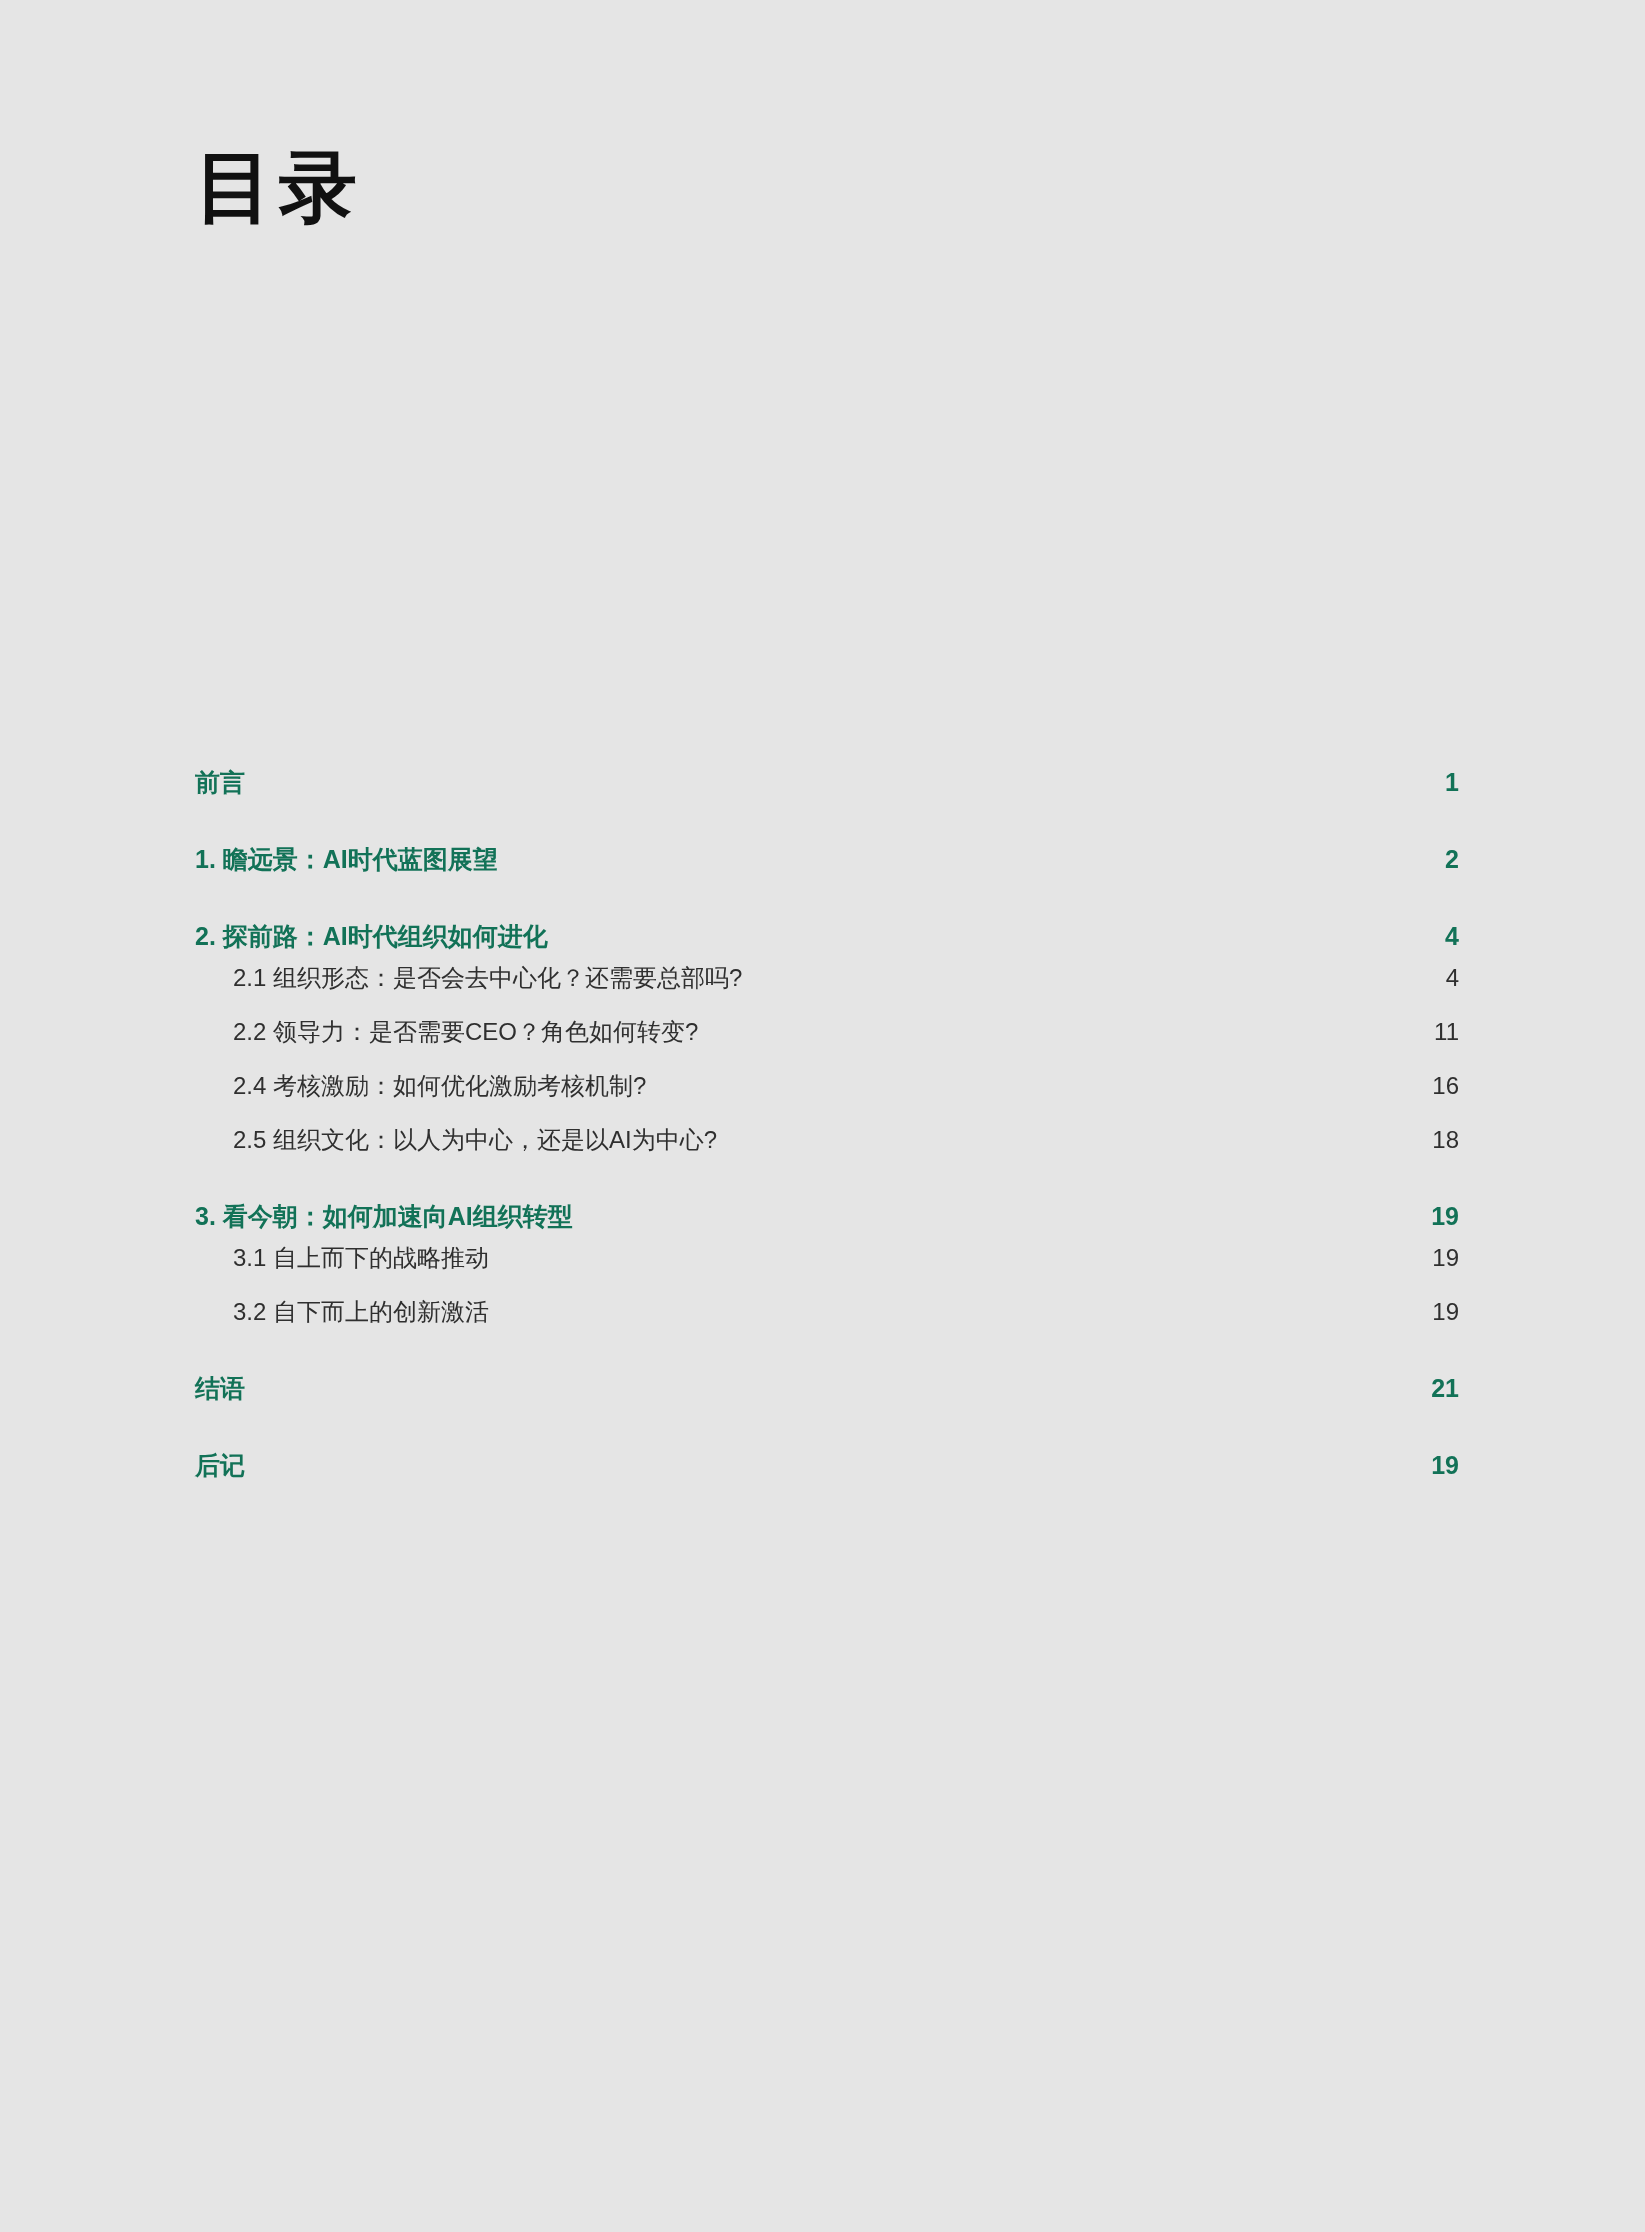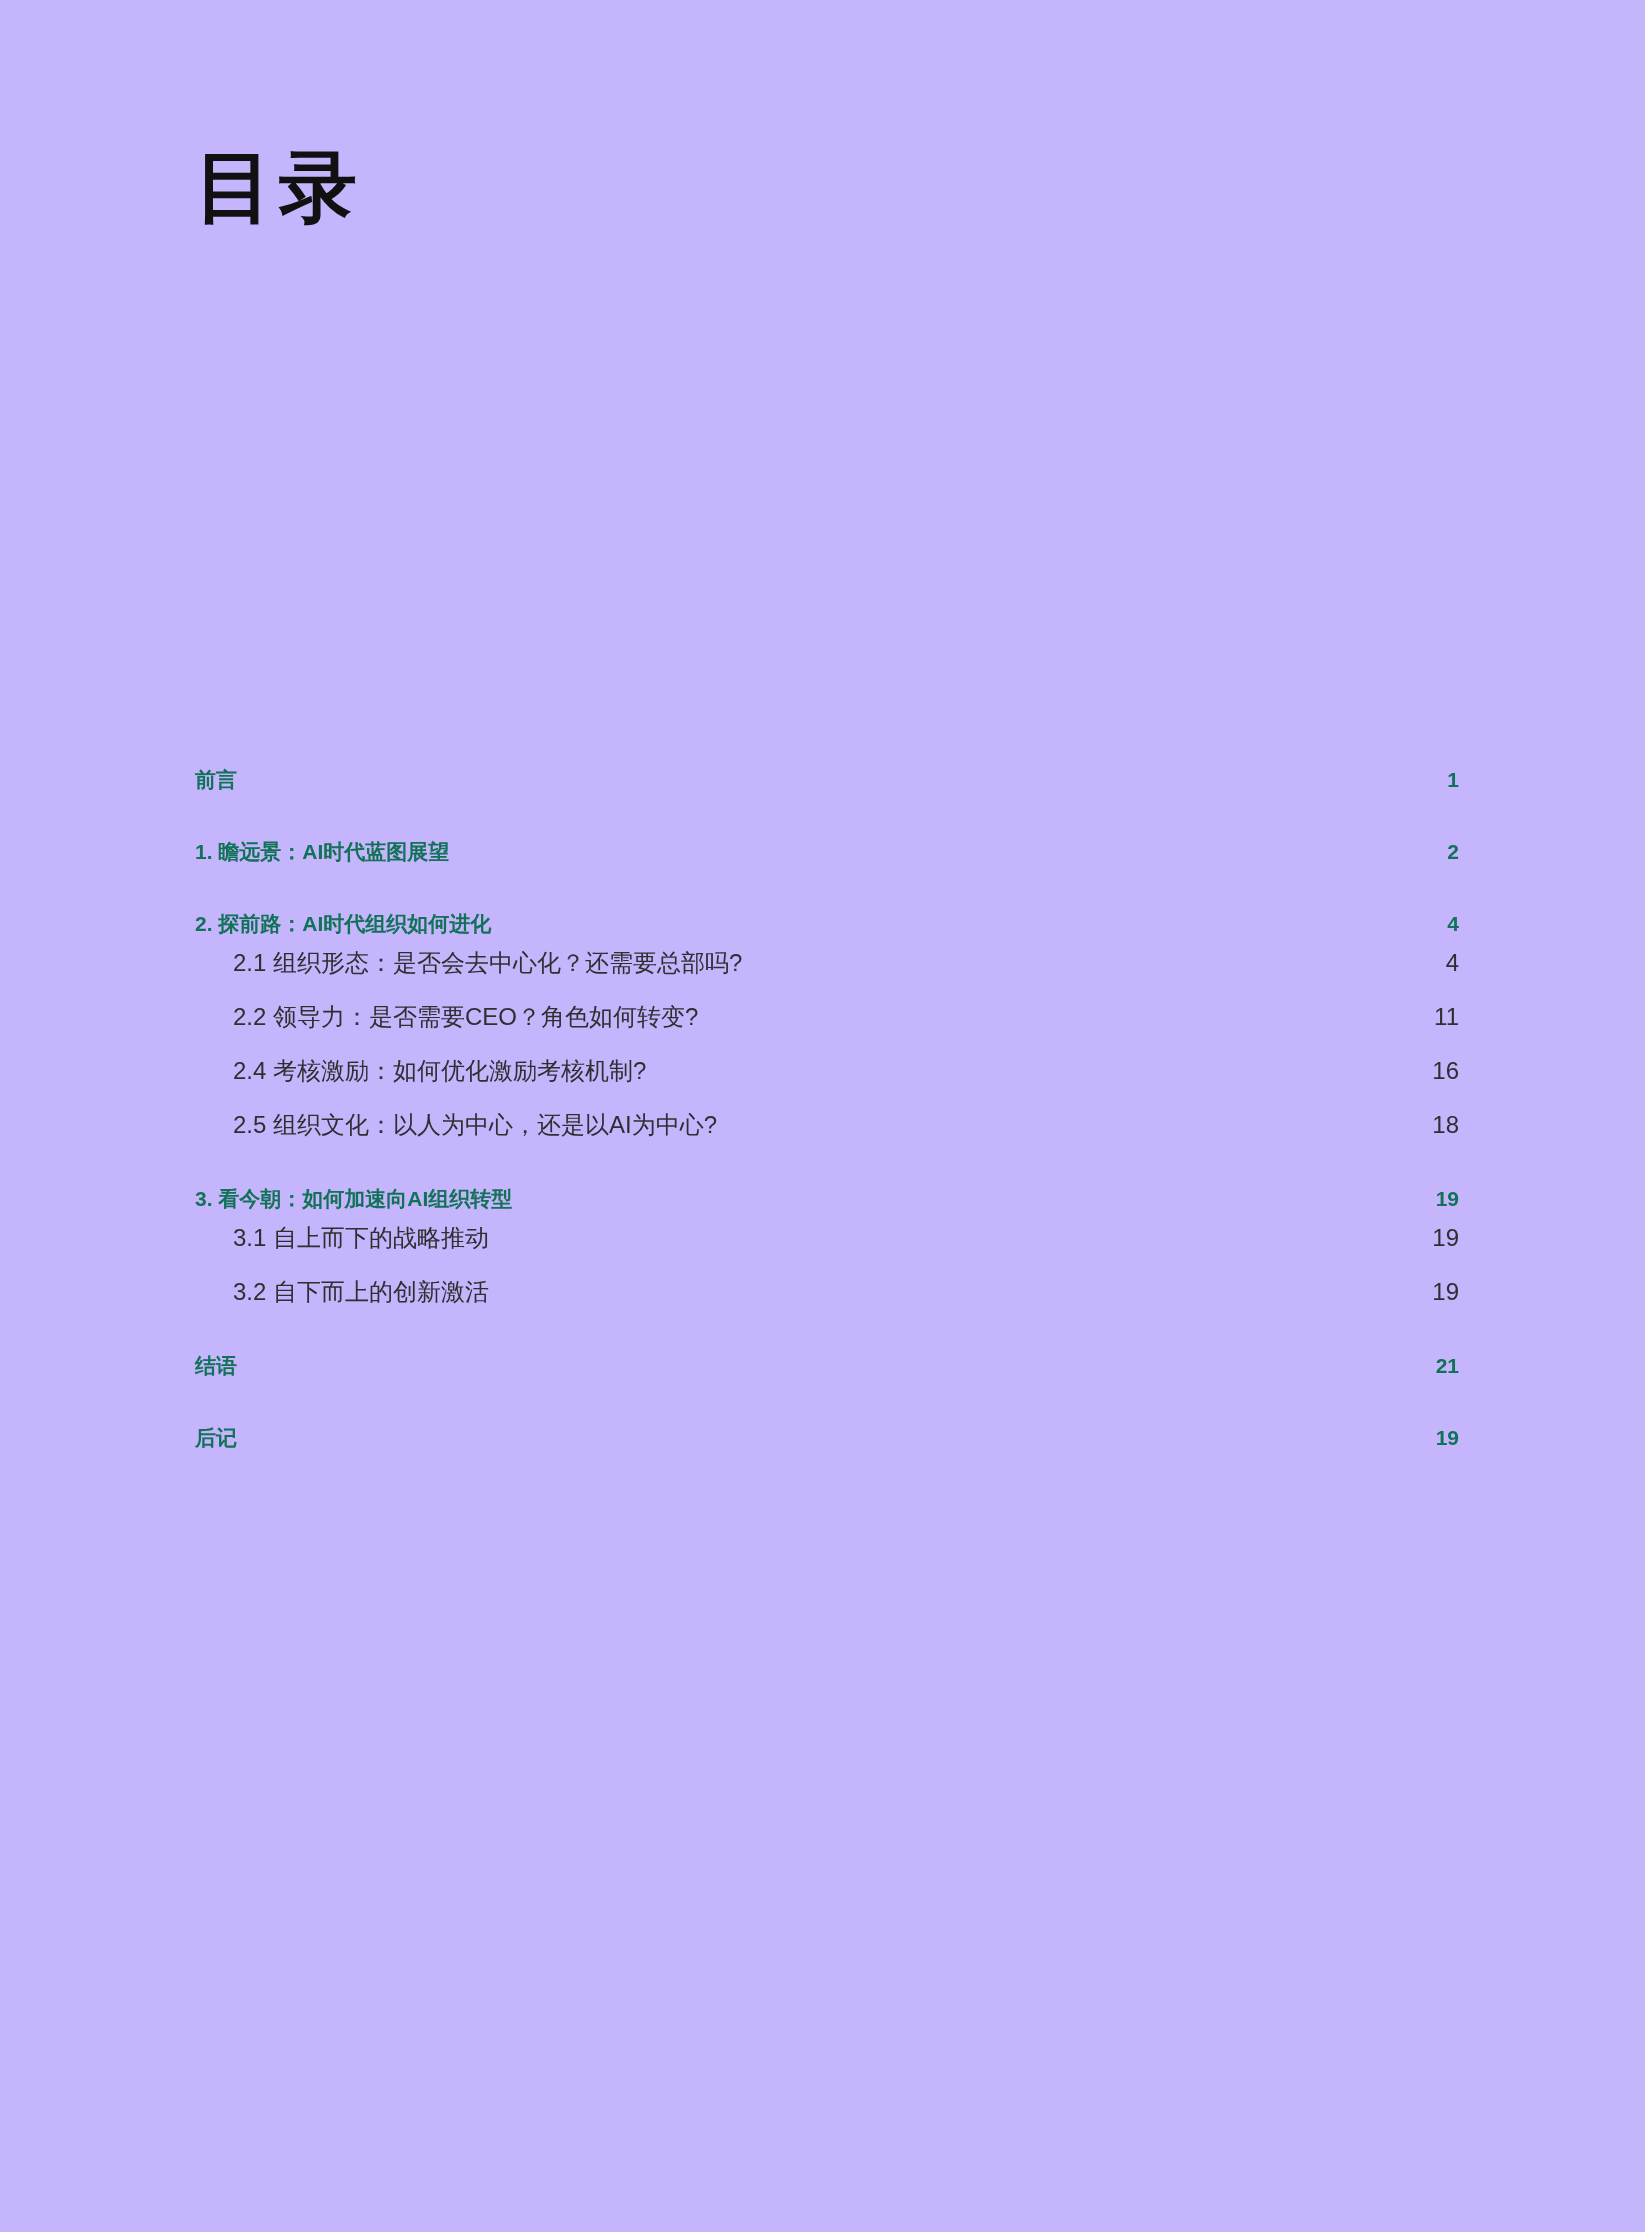--- a/index.html
+++ b/index.html
@@ -11,21 +11,21 @@
     height: 2233px;
     background: #ffffff;
     font-family: "Liberation Sans", "DejaVu Sans", sans-serif;
     -webkit-font-smoothing: antialiased;
   }
   .page {
     position: relative;
     width: 1646px;
     height: 2233px;
     box-sizing: border-box;
-    background: #c4b5fd;
+    background: #e5e5e5;
   }
   .toc-title {
     position: absolute;
     left: 195px;
     top: 149px;
     font-family: "Liberation Serif", "DejaVu Serif", serif;
     font-size: 78px;
     font-weight: 700;
     color: #111111;
     letter-spacing: 6px;
@@ -48,21 +48,21 @@
     white-space: nowrap;
   }
   .toc-row .page-num {
     white-space: nowrap;
     text-align: right;
     min-width: 40px;
   }
 
   
   .lvl1 {
-    font-size: 21px;
+    font-size: 25px;
     font-weight: 700;
     color: #127257;
     margin-top: 44px;
   }
   .lvl1:first-child {
     margin-top: 0;
   }
   .lvl1 .page-num {
     font-weight: 700;
     color: #127257;

